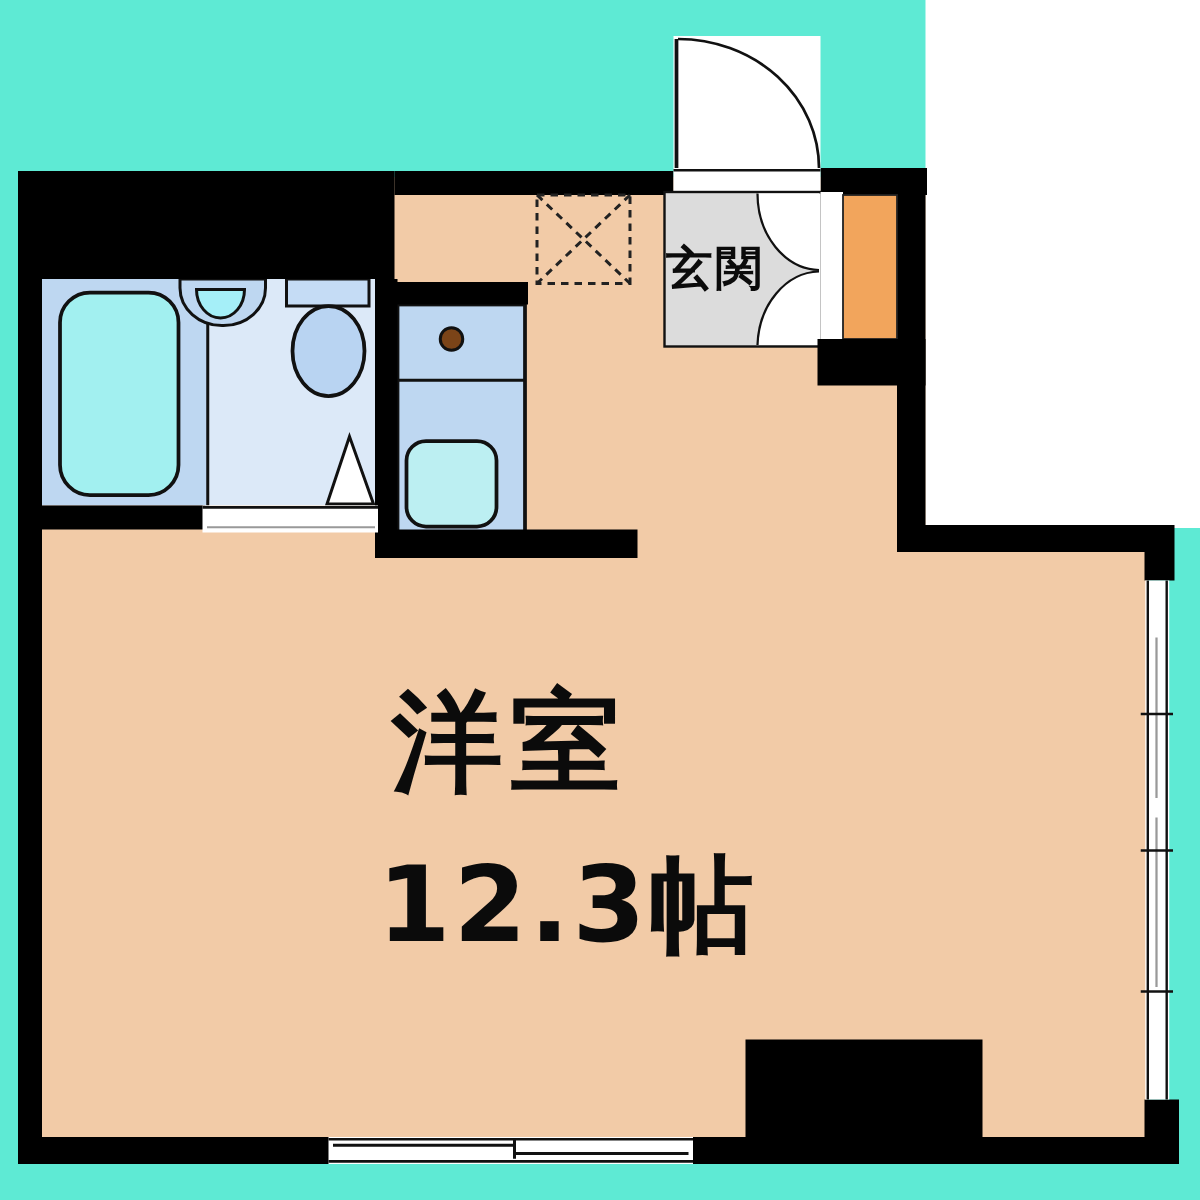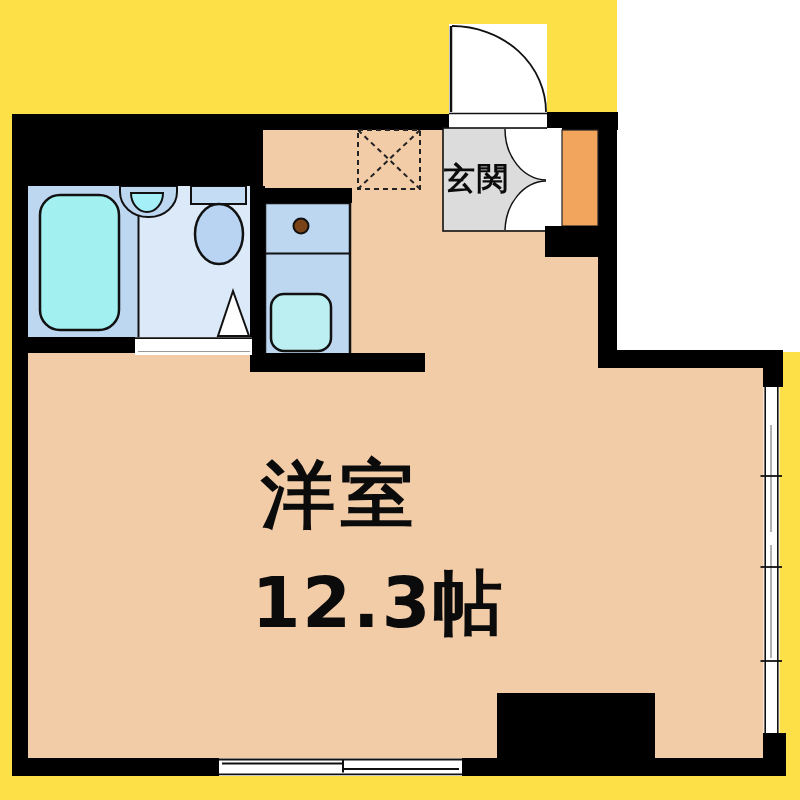--- a/index.html
+++ b/index.html
@@ -1,16 +1,16 @@
 <!DOCTYPE html>
 <html><head>
 <meta charset="utf-8">
 <style>
   html,body{margin:0;padding:0;background:#ffffff;}
-  #stage{position:relative;width:800px;height:800px;background:#fde047;overflow:hidden;
+  #stage{position:relative;width:800px;height:800px;background:#5eead4;overflow:hidden;
          font-family:"DejaVu Sans","Liberation Sans",sans-serif;}
   svg{display:block;}
   text{font-family:"DejaVu Sans","Liberation Sans",sans-serif;font-weight:bold;fill:#0b0b0b;}
   .t-genkan{font-size:31px;letter-spacing:2px;}
   .t-room{font-size:74px;letter-spacing:5px;}
   .t-size{font-size:70px;letter-spacing:2px;}
 </style>
 </head>
 <body>
 

